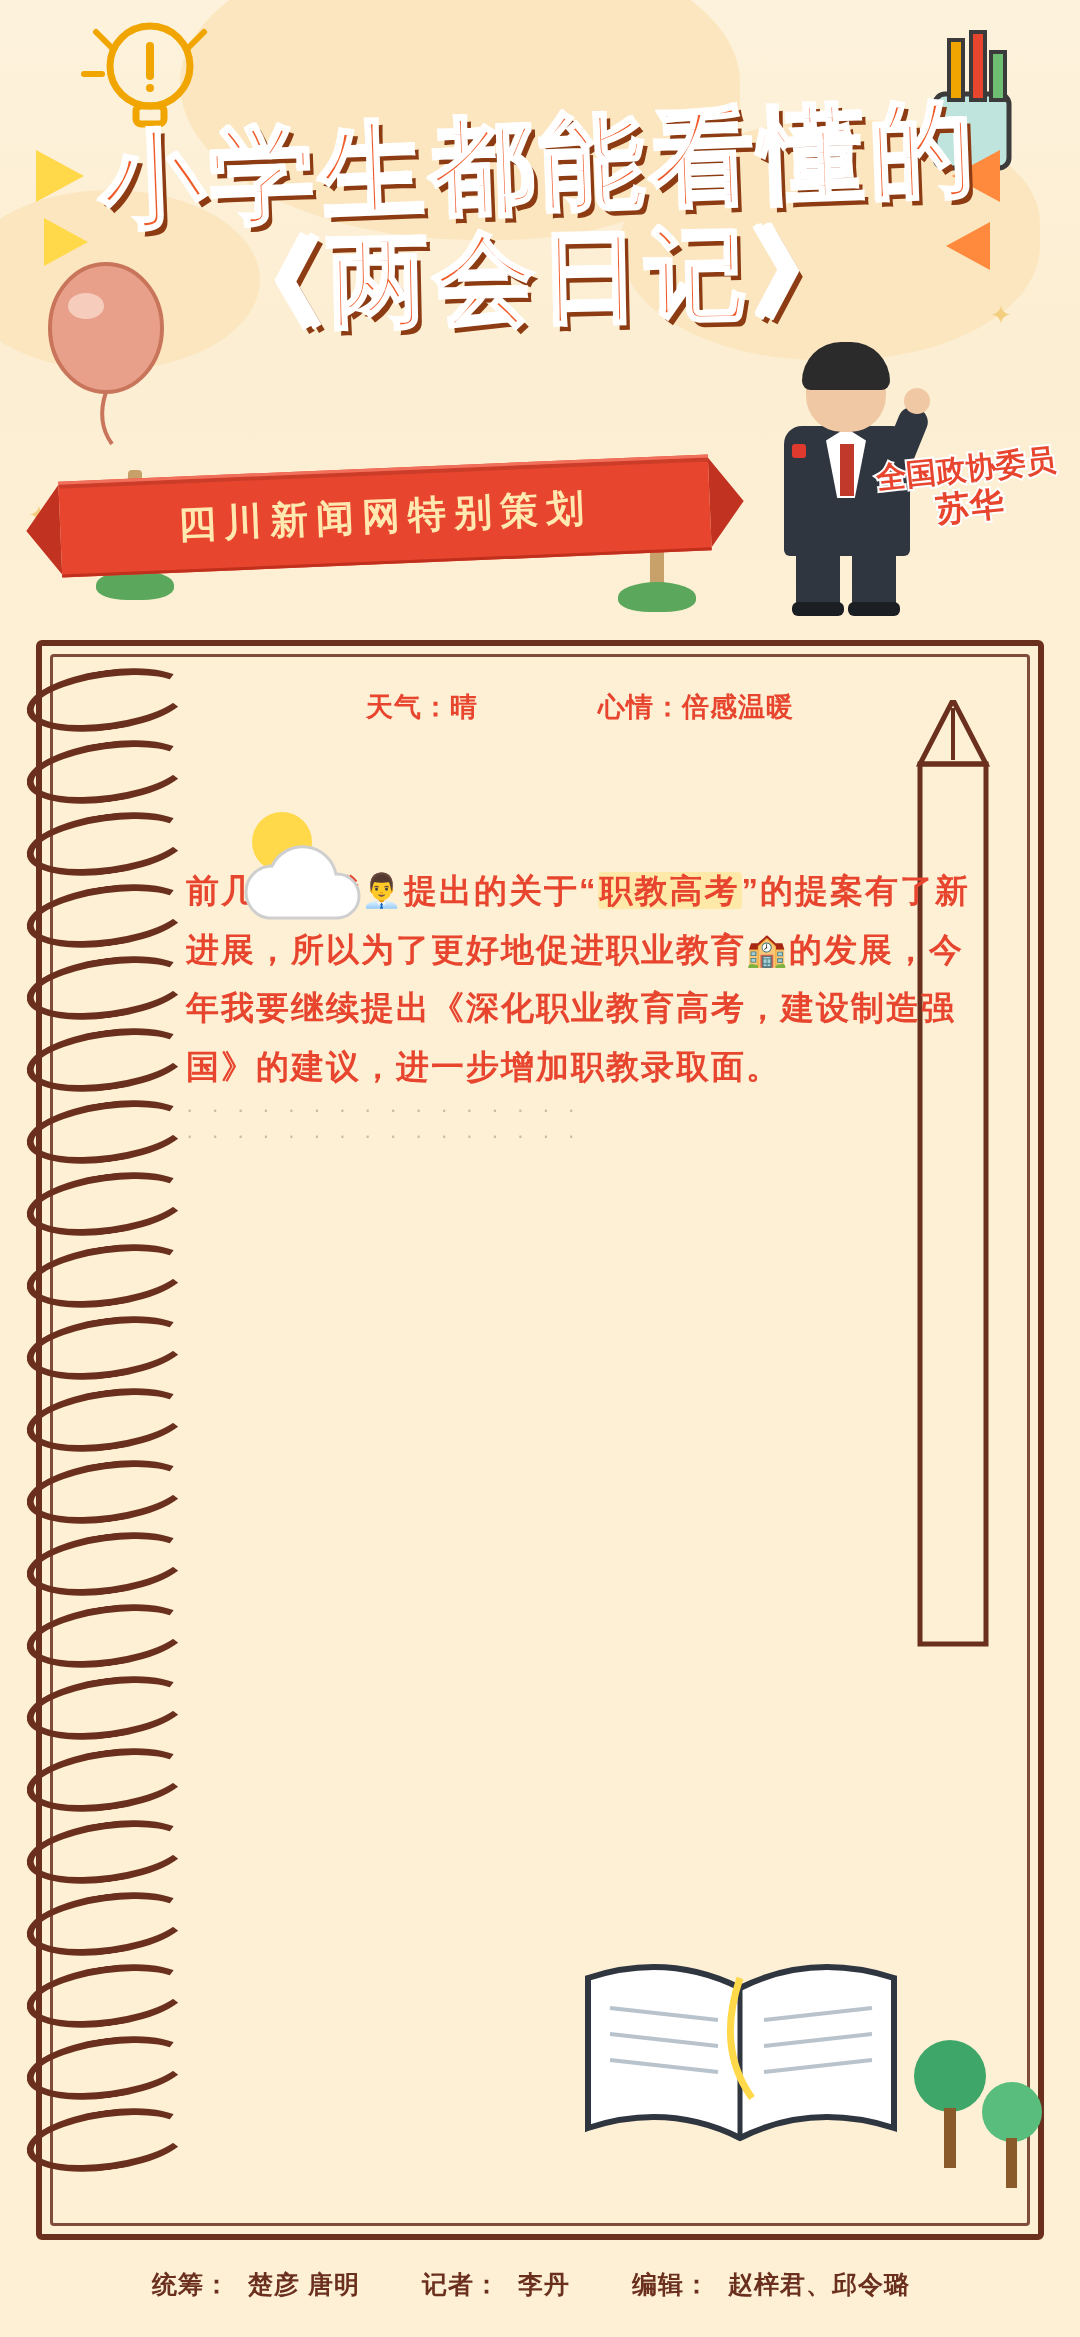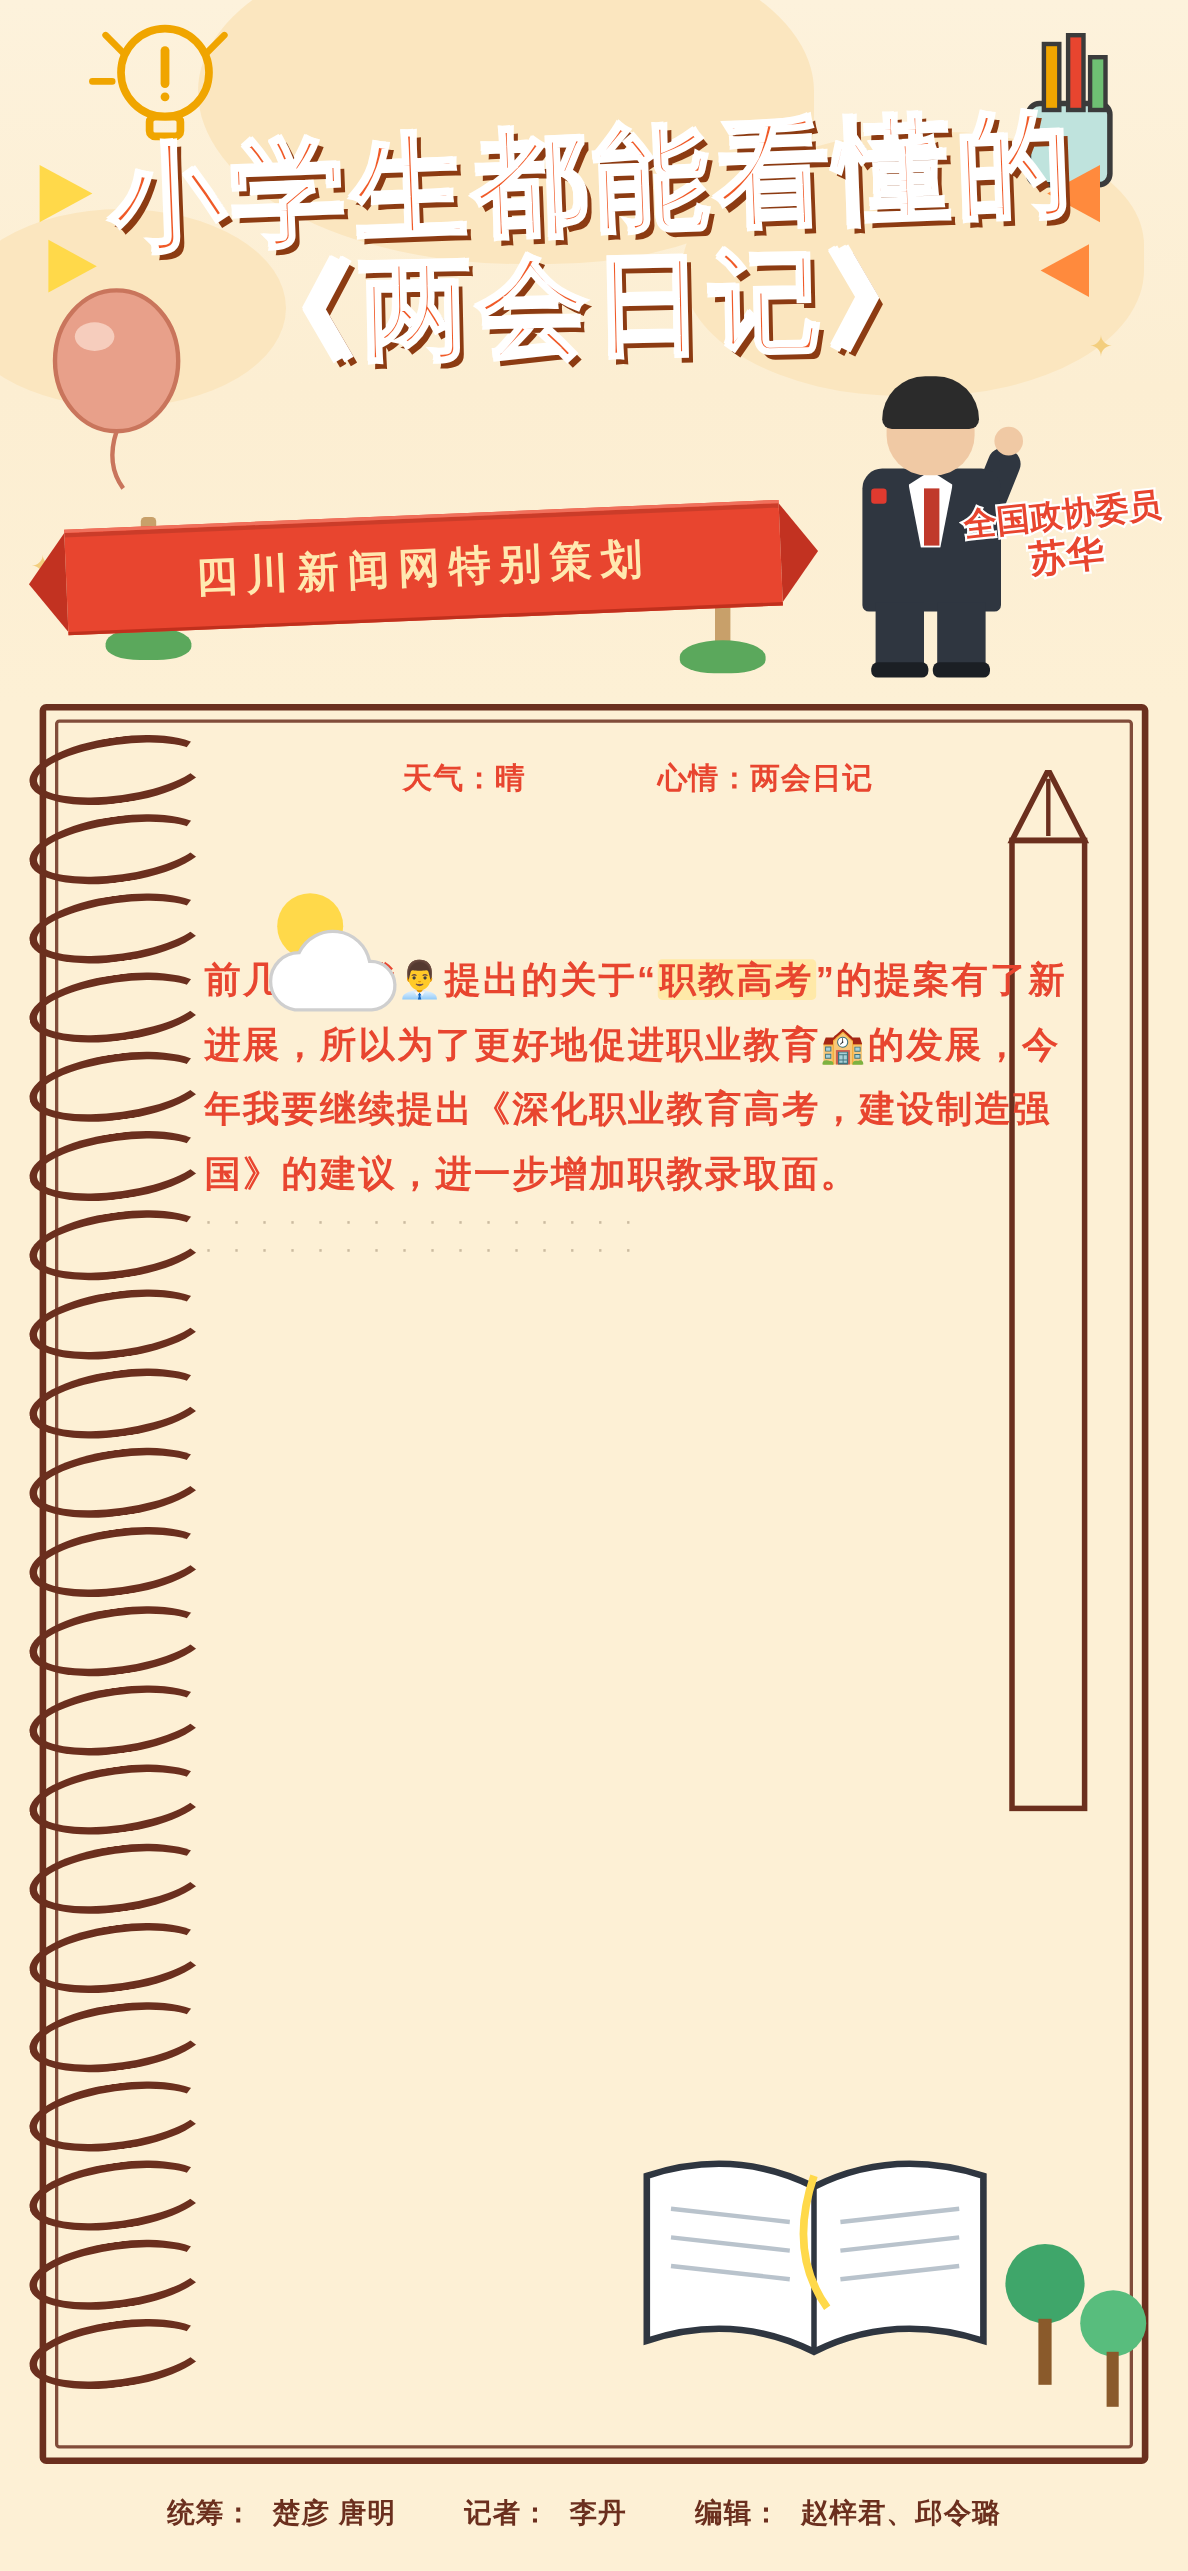--- a/index.html
+++ b/index.html
@@ -220,21 +220,21 @@
 
   <div class="content">
     <svg class="sun" width="170" height="120" style="left:40px;top:120px;position:absolute">
       <circle cx="56" cy="42" r="30" fill="#ffd94a"></circle>
       <path d="M20 92 a26 26 0 0 1 26-26 a34 34 0 0 1 64 8 a22 22 0 0 1 2 44 h-70 a26 26 0 0 1 -22 -26z" fill="#fff" stroke="#cfcfcf" stroke-width="3"></path>
     </svg>
 
     <div class="meta" style="padding-left:180px;">
       <div class="row2">
         <div><span>天气：</span><span>晴</span></div>
-        <div><span>心情：</span><span>两会日记</span></div>
+        <div><span>心情：</span><span>倍感温暖</span></div>
       </div>
     </div>
 
     <p class="para p1">前几年，我👨‍💼提出的关于“<span class="hl">职教高考</span>”的提案有了新进展，所以为了更好地促进职业教育🏫的发展，今年我要继续提出《深化职业教育高考，建设制造强国》的建议，进一步增加职教录取面。</p>
     <span class="dots">· · · · · · · · · · · · · · · ·</span>
 
     <span class="dots">· · · · · · · · · · · · · · · ·</span>
 
   </div>
 

